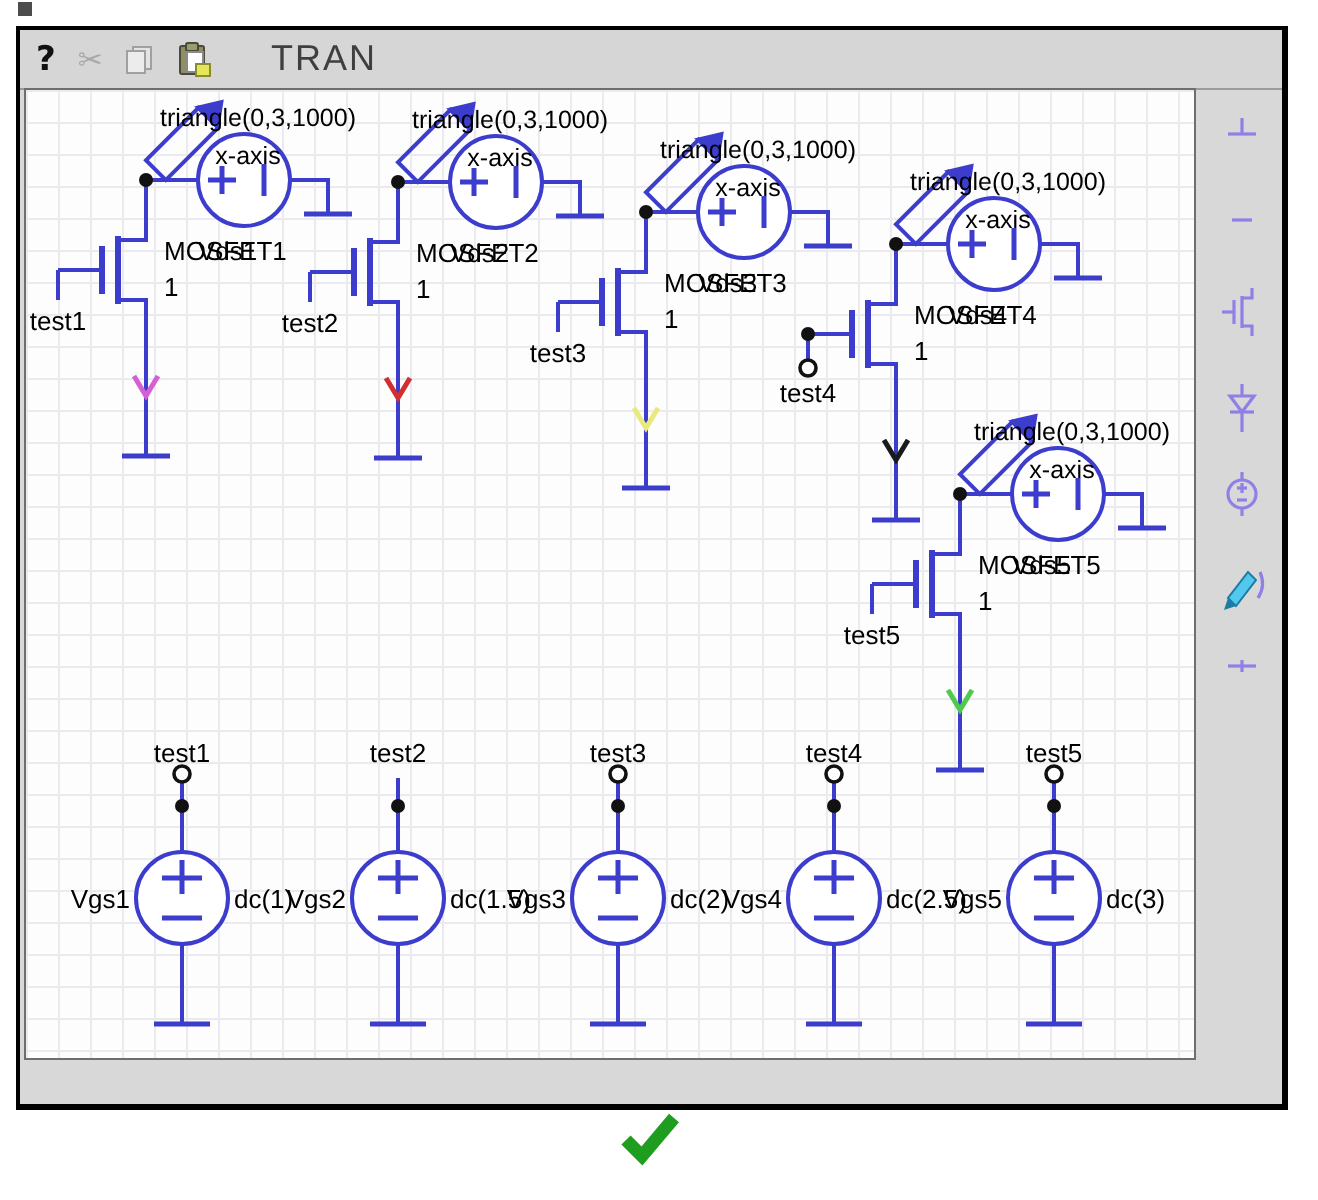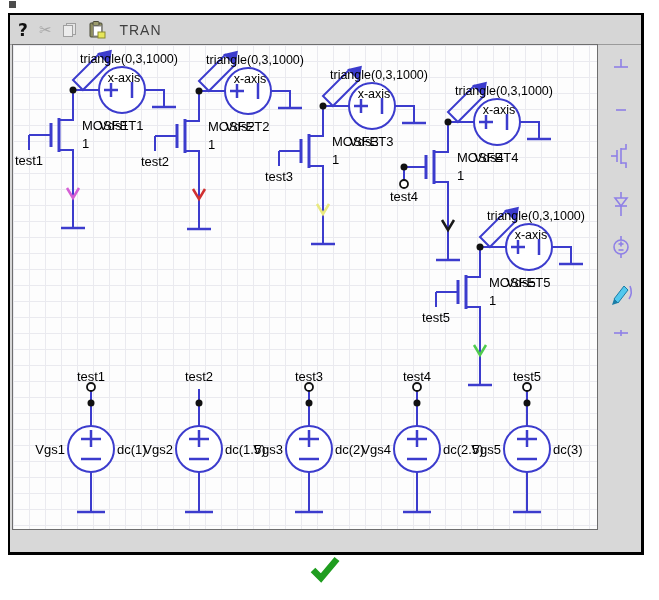--- a/index.html
+++ b/index.html
@@ -6,21 +6,21 @@
   body{width:659px;height:600px;background:#fff;position:relative;
        font-family:"Liberation Sans",sans-serif;overflow:hidden}
   .speck{position:absolute;left:9px;top:1px;width:7px;height:7px;background:#4c4c4c}
   .window{position:absolute;left:8px;top:13px;width:636px;height:542px;box-sizing:border-box;
           background:#d8d8d8;border:2px solid #000;border-right-width:3px;border-bottom-width:3px}
   .toolbar{position:absolute;left:0;top:0;right:0;height:29px;background:#d6d6d6;
            border-bottom:1px solid #9a9a9a;display:flex;align-items:center;padding-left:8px;gap:11px}
   .tb{display:inline-flex;align-items:center;justify-content:center;height:22px;background:none;border:none;padding:0}
   .help{font-weight:bold;font-size:17px;color:#111;font-family:"DejaVu Sans",sans-serif;cursor:pointer}
   .cutglyph{font-size:15px;color:#a8a8a8}
-  .mode{font-size:14px;color:#3f3f3f;letter-spacing:1px;margin-left:2px}
+  .mode{font-size:18px;color:#3f3f3f;letter-spacing:1px;margin-left:18px}
   .canvas{position:absolute;left:2px;top:29px;width:586px;height:486px;box-sizing:border-box;
           border:1px solid #6e6e6e;background-color:#fdfdfd;
           background-image:linear-gradient(#eaeaef 1px,transparent 1px),
                            linear-gradient(90deg,#eaeaef 1px,transparent 1px);
           background-size:16px 16px}
   .canvas svg{display:block}
   .canvas text, .schem-text{font-family:"Liberation Sans",sans-serif}
   .sidebar{position:absolute;left:588px;top:29px;width:46px;height:486px}
   .sidebar-icon{position:absolute;left:0;width:100%;display:flex;justify-content:center;cursor:pointer}
   .checkwrap{position:absolute;left:308px;top:556px}

